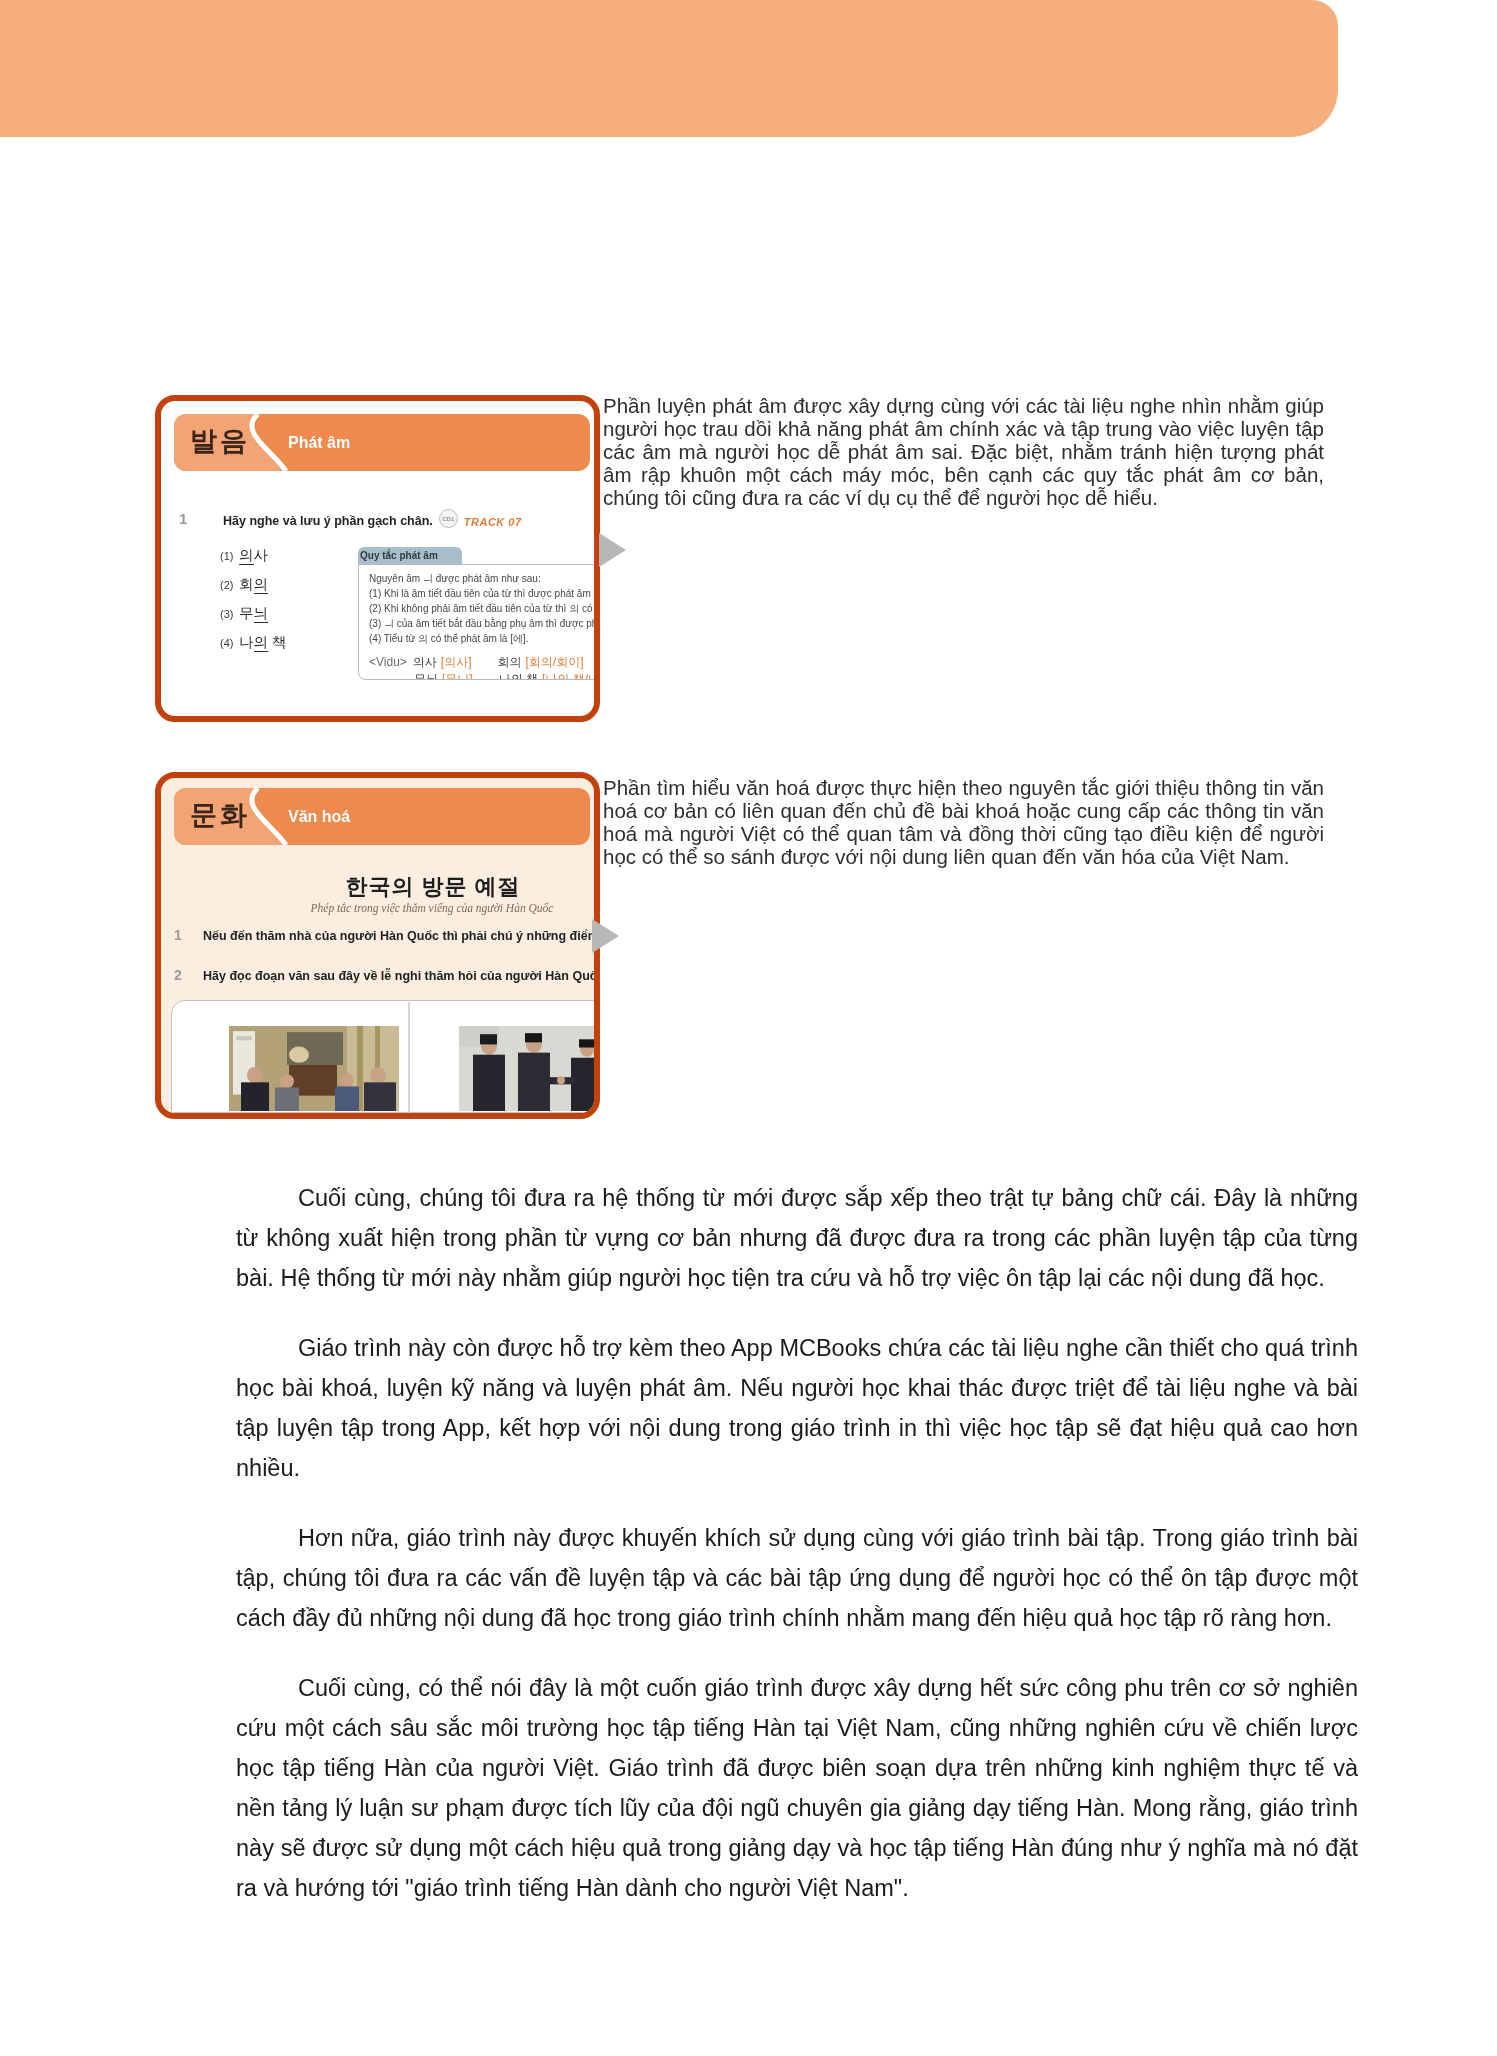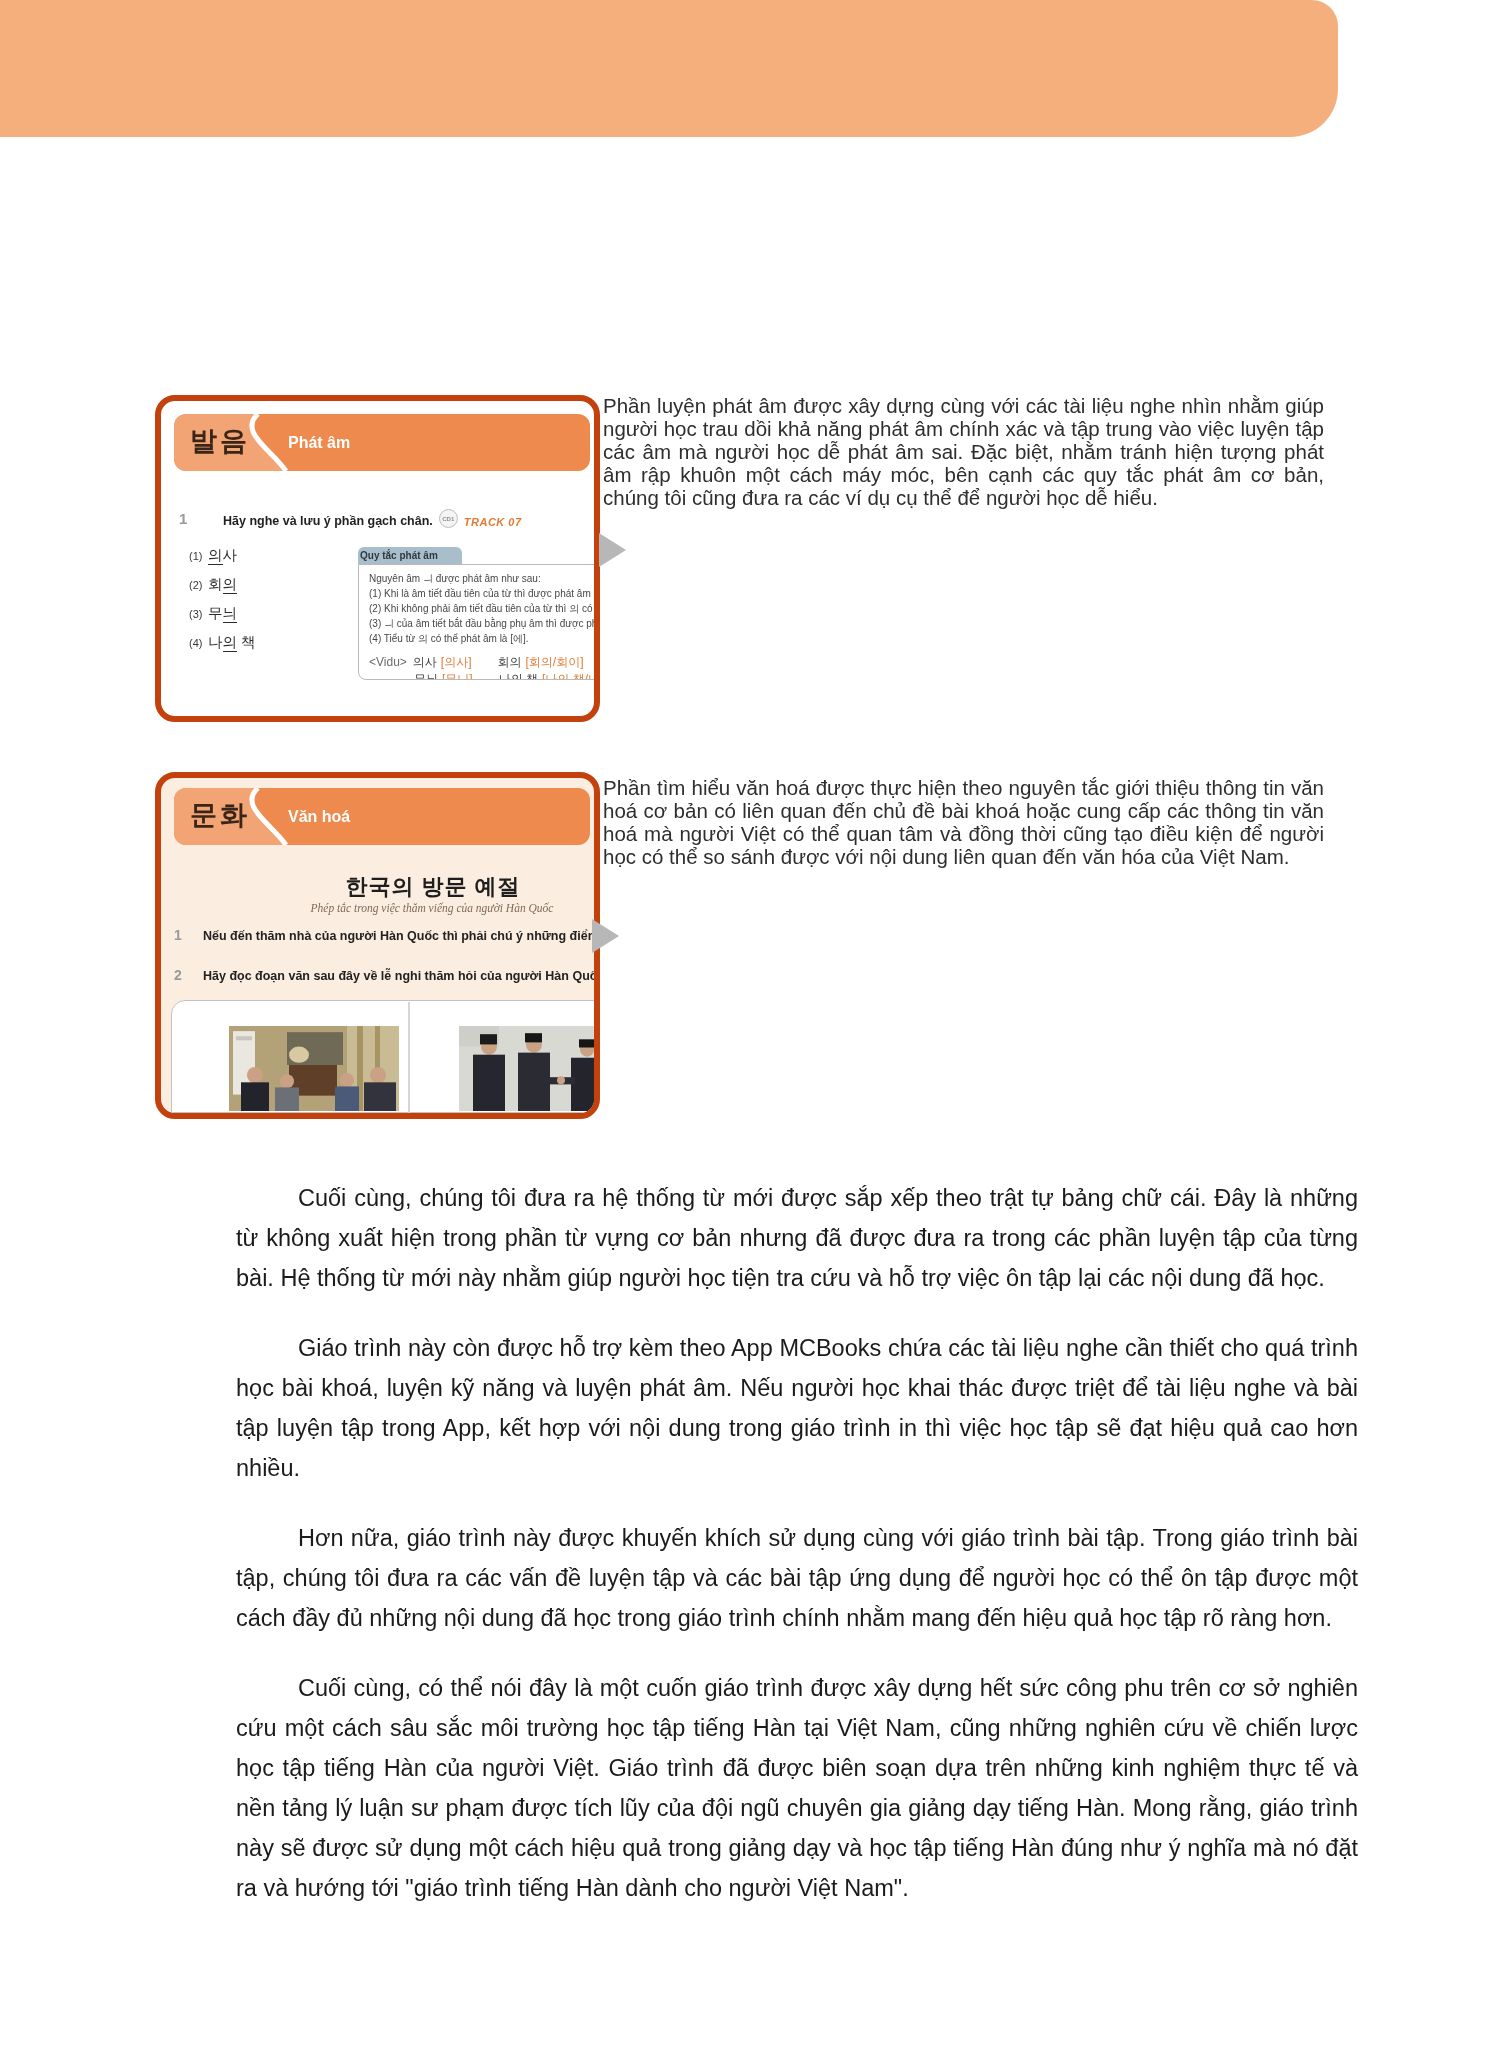--- a/index.html
+++ b/index.html
@@ -25,21 +25,21 @@
   .band-vi{position:absolute;left:114px;top:20px;font-size:16px;font-weight:bold;color:#ffffff;}
 
   .ex-num{position:absolute;left:18px;top:109px;font-size:15px;font-weight:bold;color:#9a9a9a;}
   .ex-row{position:absolute;left:62px;top:108px;display:flex;align-items:flex-end;gap:6px;white-space:nowrap;}
   .ex-text{font-size:12.5px;font-weight:bold;color:#1f1f1f;}
   .cd-icon{display:inline-flex;align-items:center;justify-content:center;width:17px;height:17px;
            border-radius:50%;border:1.5px solid #bdbdbd;background:#f4f4f4;}
   .cd-label{font-size:6px;color:#8f8f8f;font-weight:bold;}
   .track-label{font-size:11px;font-weight:bold;color:#E07B35;letter-spacing:.5px;font-style:italic;}
 
-  .k-item{position:absolute;left:28px;white-space:nowrap;}
+  .k-item{position:absolute;left:59px;white-space:nowrap;}
   .k-item .inum{display:inline-block;width:19px;font-size:11px;color:#3a3a3a;}
   .k-item .word{font-size:14.5px;color:#2b2b2b;}
   .k-item .ul{border-bottom:1.5px solid #2b2b2b;padding-bottom:1px;}
 
   .rule-tab{position:absolute;left:197px;top:146px;width:104px;height:17px;background:#A9BECB;
             border-radius:6px 6px 0 0;font-size:10px;font-weight:bold;color:#2F3A40;
             line-height:17px;padding-left:2px;box-sizing:border-box;}
   .rule-box{position:absolute;left:197px;top:163px;width:262px;height:116px;background:#ffffff;
             border:1px solid #b9b9b9;border-radius:0 8px 8px 8px;box-sizing:border-box;
             padding:6px 0 0 10px;overflow:hidden;}

